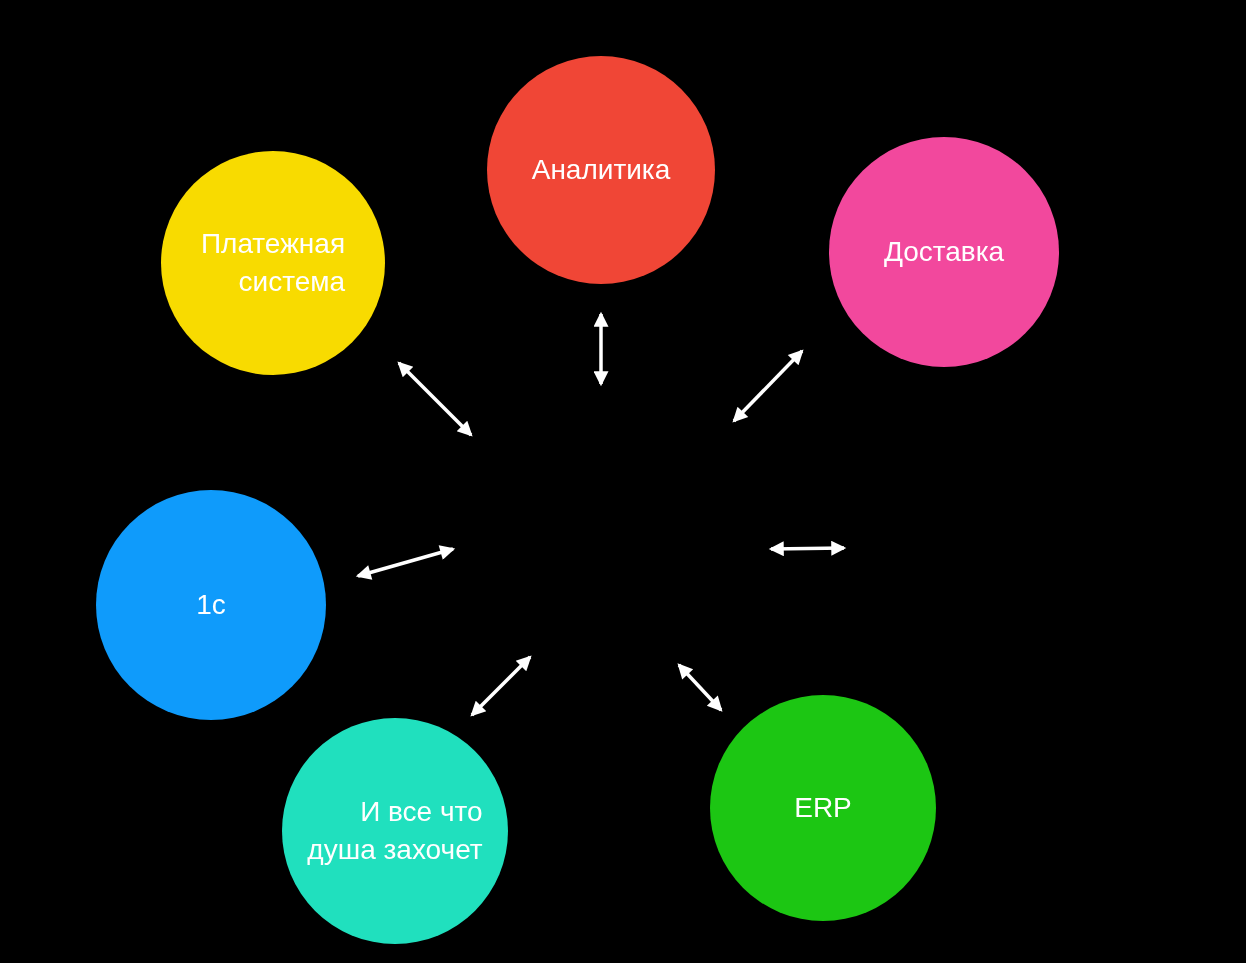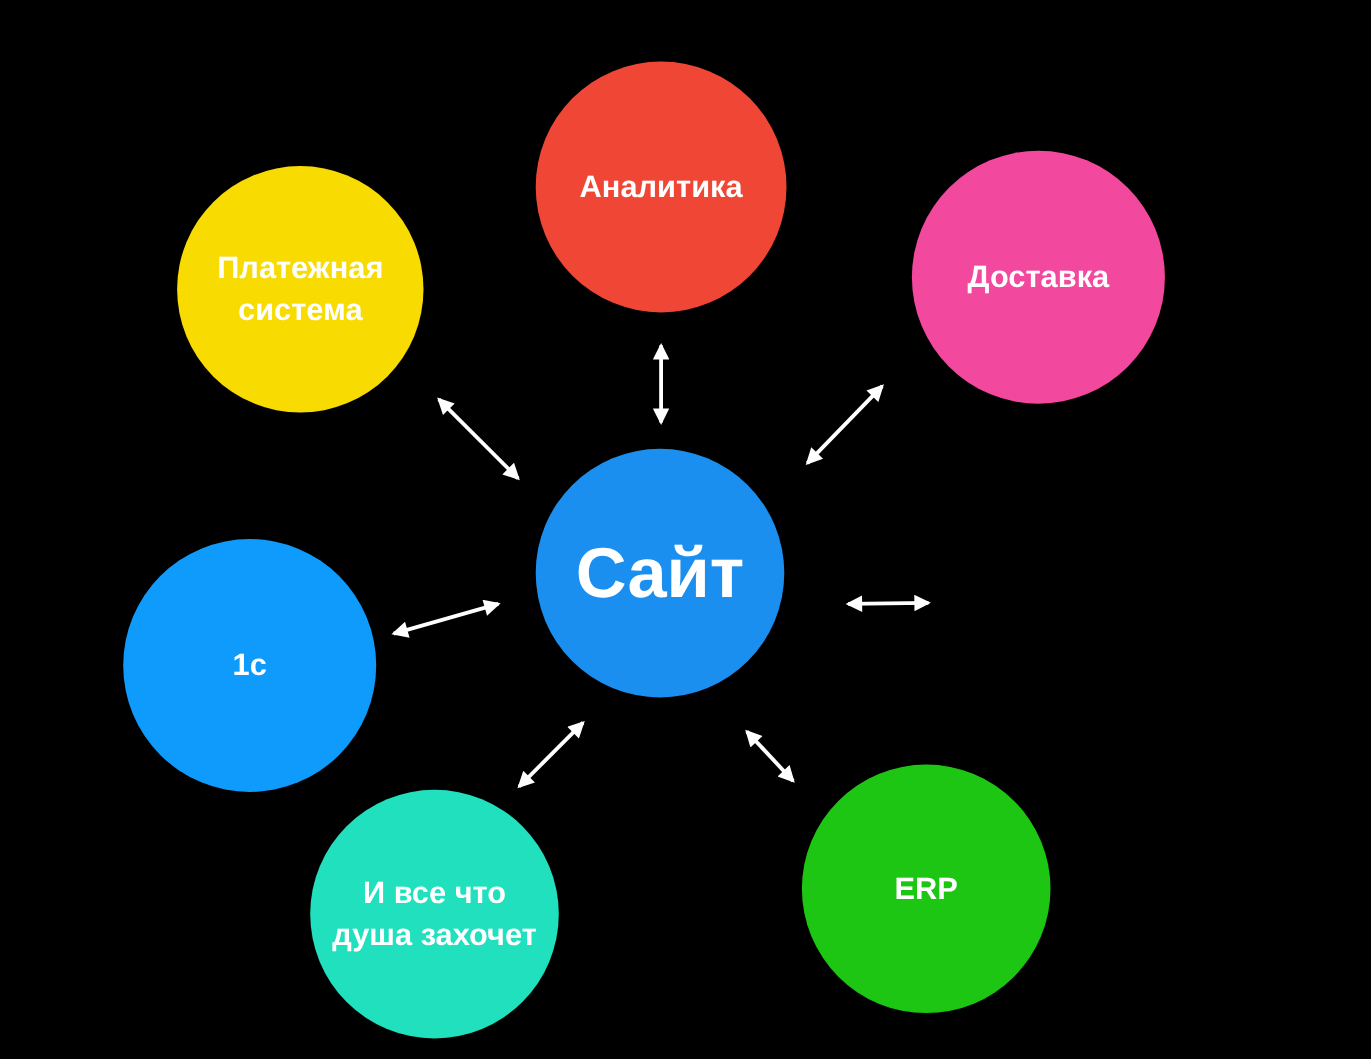--- a/index.html
+++ b/index.html
@@ -15,36 +15,36 @@
     left: 0; top: 0;
     width: 1246px; height: 963px;
     pointer-events: none;
   }
   .node {
     position: absolute;
     border-radius: 50%;
     display: flex;
     align-items: center;
     justify-content: center;
-    text-align: center;
+    text-align: right;
     color: #ffffff;
-    font-weight: 700;
+    font-weight: 400;
     font-size: 28px;
     line-height: 1.35;
     white-space: pre-line;
   }
   .node .label { display: block; }
   .n-center    { left: 487px; top: 408px; width: 226px; height: 226px; font-size: 64px; }
   .n-analytics { left: 487px; top:  56px; width: 228px; height: 228px; }
   .n-payment   { left: 161px; top: 151px; width: 224px; height: 224px; }
   .n-delivery  { left: 829px; top: 137px; width: 230px; height: 230px; }
-  .n-1c        { left:  112px; top: 490px; width: 230px; height: 230px; }
+  .n-1c        { left:  96px; top: 490px; width: 230px; height: 230px; }
   .n-crm       { left: 911px; top: 473px; width: 232px; height: 232px; }
   .n-anything  { left: 282px; top: 718px; width: 226px; height: 226px; }
-  .n-erp       { left: 729px; top: 695px; width: 226px; height: 226px; }
+  .n-erp       { left: 710px; top: 695px; width: 226px; height: 226px; }
 </style>
 </head>
 <body>
 
 <div id="stage" style="background: rgb(0, 0, 0);">
 
   <svg id="arrows" viewBox="0 0 1246 963" xmlns="http://www.w3.org/2000/svg">
     <defs>
       <marker id="ah" viewBox="0 0 10 10" refX="8.5" refY="5" markerWidth="18" markerHeight="15" markerUnits="userSpaceOnUse" orient="auto-start-reverse">
         <path d="M0,0 L10,5 L0,10 Z" fill="#ffffff"></path>
@@ -81,17 +81,14 @@
 
   <div class="node n-anything" style="background: rgb(32, 224, 190);">
     <span class="label">И все что
 душа захочет</span>
   </div>
 
   <div class="node n-erp" style="background: rgb(28, 198, 19);">
     <span class="label">ERP</span>
   </div>
 
-  <div class="node n-center" style="background: rgb(26, 143, 239);">
-    <span class="label">Сайт</span>
-  </div>
 
 </div>
 
 </body></html>

